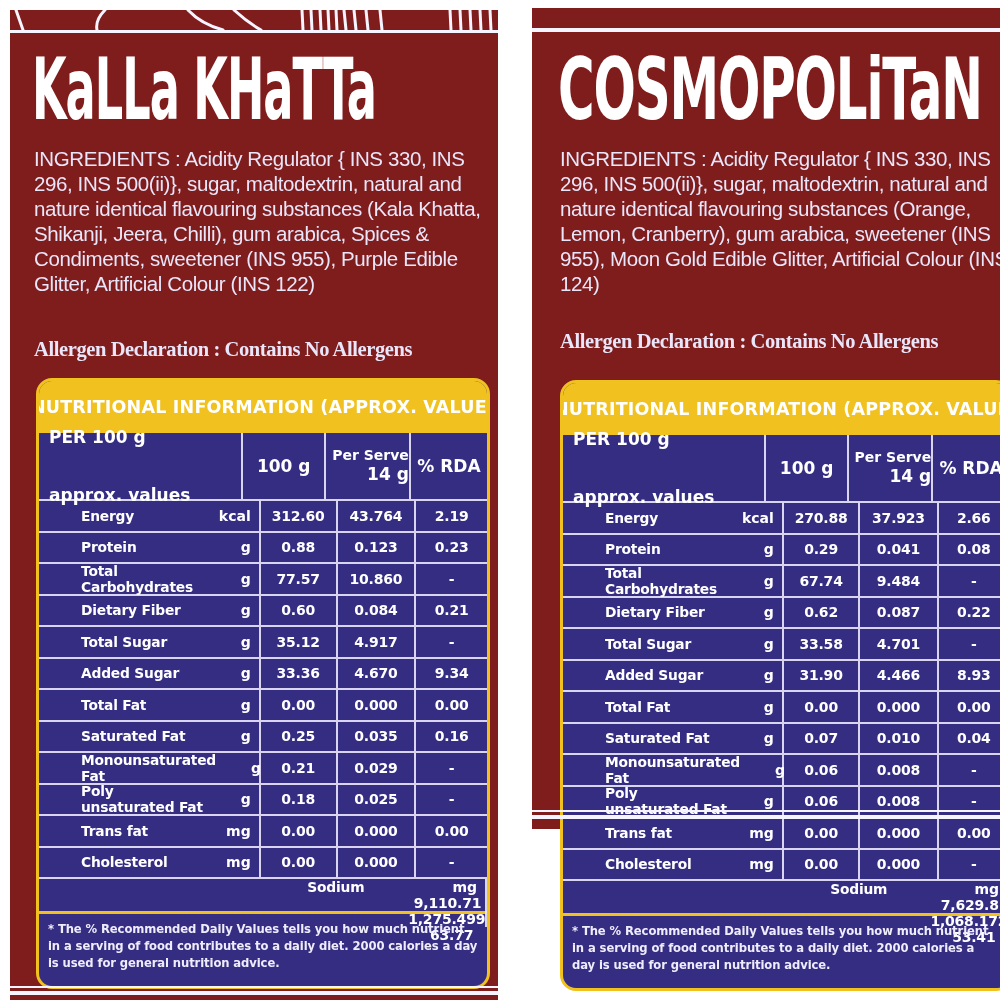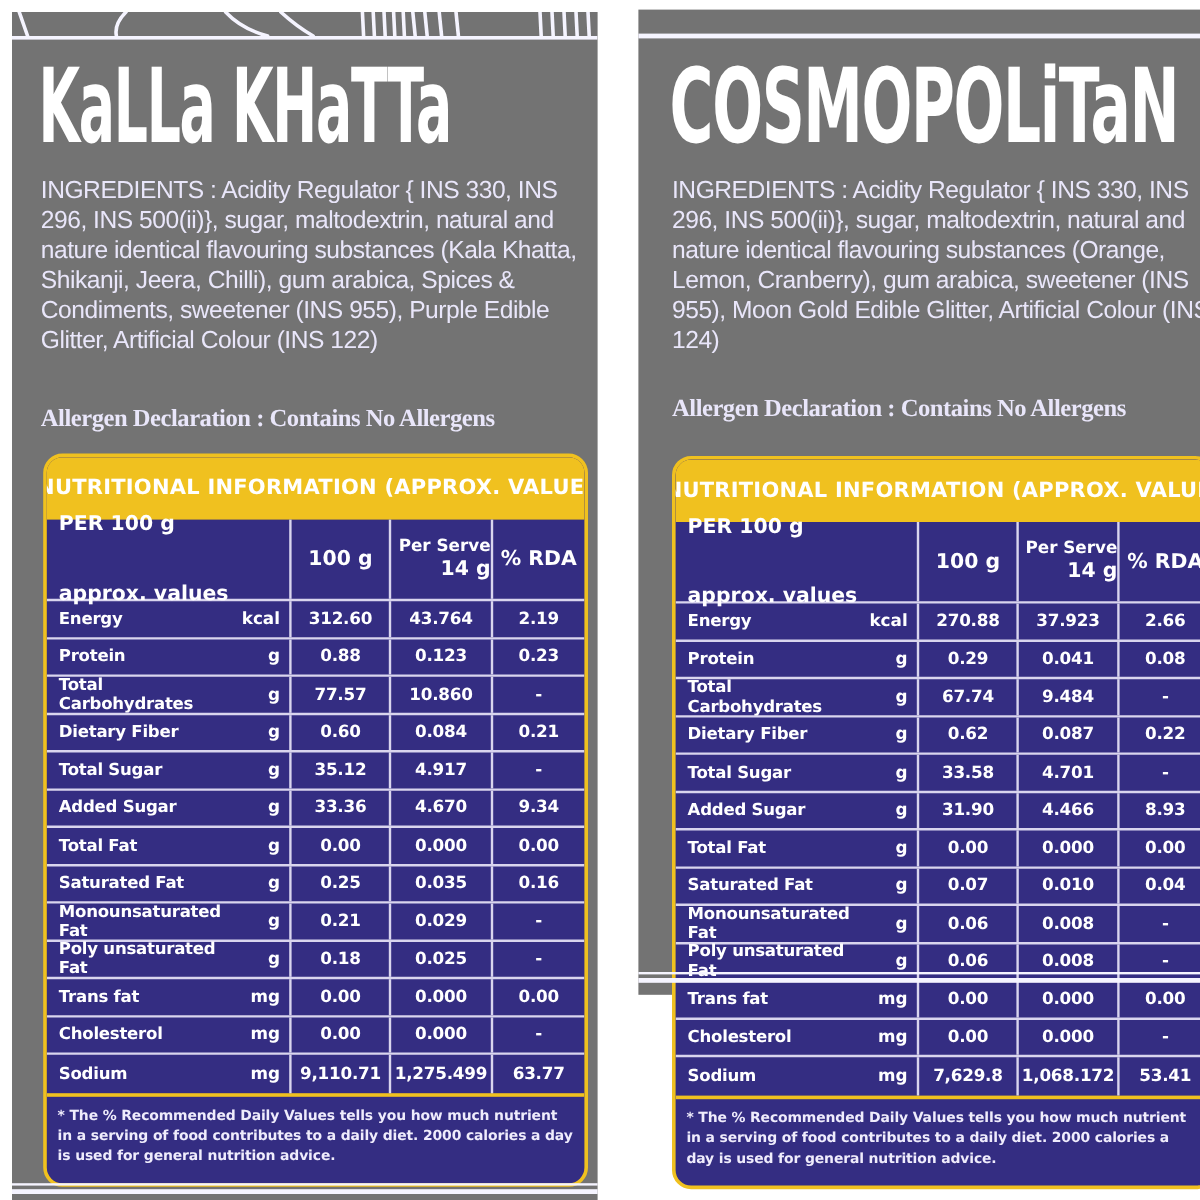--- a/index.html
+++ b/index.html
@@ -1,20 +1,20 @@
 <!DOCTYPE html>
 <html><head>
 <meta charset="utf-8">
 <style>
   html,body{margin:0;padding:0;}
   body{
     width:1000px;height:1000px;position:relative;background:#ffffff;
     font-family:"DejaVu Sans",sans-serif;overflow:hidden;
   }
-  .panel{position:absolute;background:#737373;}
+  .panel{position:absolute;background:#7f1d1d;}
   #panel-left{left:10px;top:10px;width:488px;height:990px;}
   #panel-right{left:512px;top:8px;width:488px;height:821px;margin-left:20px;}
 
   .deco-svg{position:absolute;left:0;top:0;width:488px;height:26px;}
   .topline{position:absolute;left:0;right:0;top:20px;height:4px;background:#f5f4ff;}
   .bline-thin{position:absolute;left:0;right:0;height:2px;background:#f5f4ff;}
   .bline-thick{position:absolute;left:0;right:0;height:4px;background:#f5f4ff;}
   #panel-left .bline-thin{bottom:12px;}
   #panel-left .bline-thick{bottom:5px;}
   #panel-right .bline-thin{bottom:17px;}
@@ -46,22 +46,22 @@
     border:3px solid #f0c11f;border-radius:16px;background:#342d82;
     overflow:hidden;box-sizing:border-box;color:#ffffff;
   }
   #panel-right .ntable{left:28px;top:372px;width:452px;}
   .tband{
     height:52px;background:#f0c11f;display:flex;align-items:center;justify-content:center;
     color:#ffffff;font-weight:800;font-size:17.5px;letter-spacing:0.2px;white-space:nowrap;
   }
   .hrow,.nrow{display:flex;box-sizing:border-box;}
   .hrow{height:68px;border-bottom:2px solid rgba(235,232,250,0.9);}
-  .nrow{height:31.5px;border-bottom:2px solid rgba(235,232,250,0.9);align-items:flex-end;}
-  .nrow:last-child{border-bottom:none;}
+  .nrow{height:31.5px;border-bottom:2px solid rgba(235,232,250,0.9);align-items:flex-end;padding-left:32px;}
+  .nrow:last-child{border-bottom:none;flex-direction:column;}
   .cell{box-sizing:border-box;border-right:2px solid rgba(235,232,250,0.9);height:100%;display:flex;align-items:center;}
   .c1{width:45.6%;justify-content:space-between;padding:0 8px 0 10px;gap:35px;}
   .c2{width:18.5%;justify-content:center;}
   .c3{width:18.9%;justify-content:center;}
   .c4{width:17%;justify-content:center;border-right:none;}
   .hc{flex-direction:column;justify-content:center;font-weight:bold;}
   .hc.c1{align-items:flex-start;font-size:17px;line-height:1.3;}
   .hc.c2{font-size:17px;}
   .hc.c3{font-size:17px;align-items:flex-end;line-height:1.2;}
   .hc.c3 .small{font-size:14px;}

